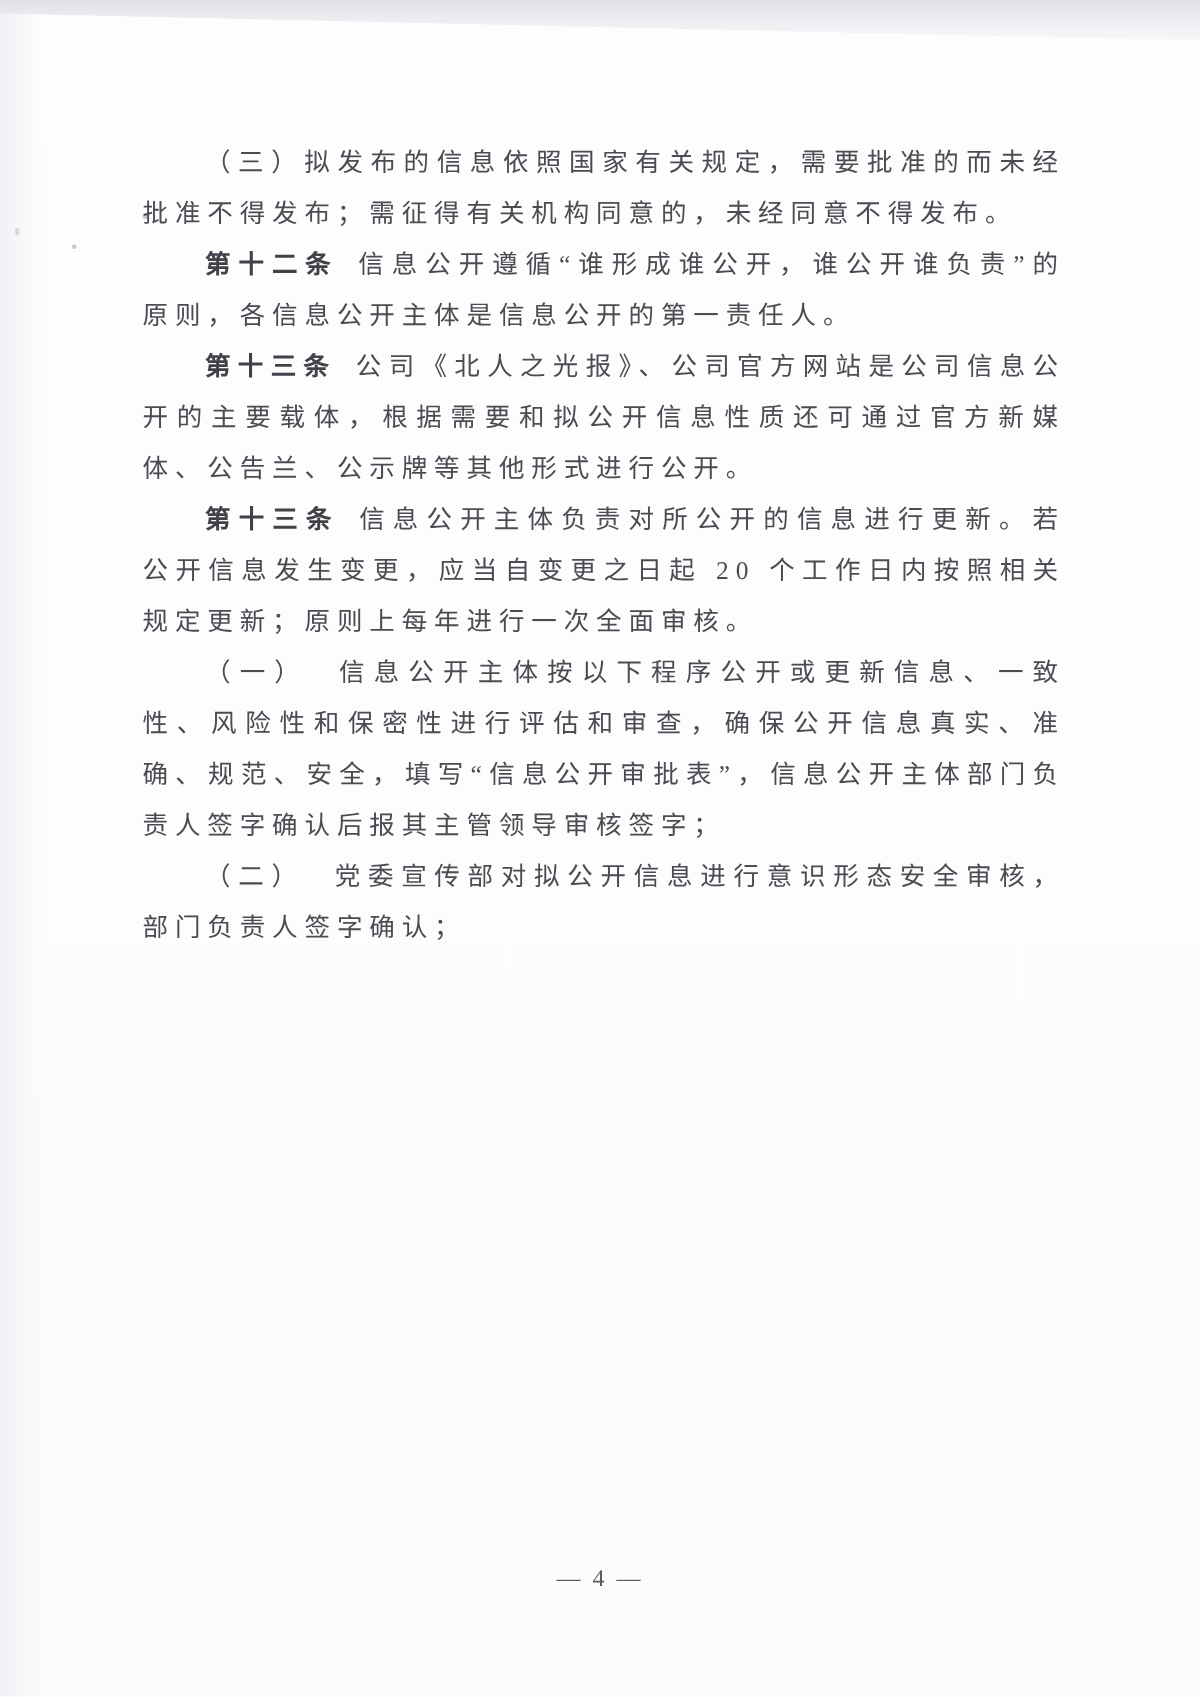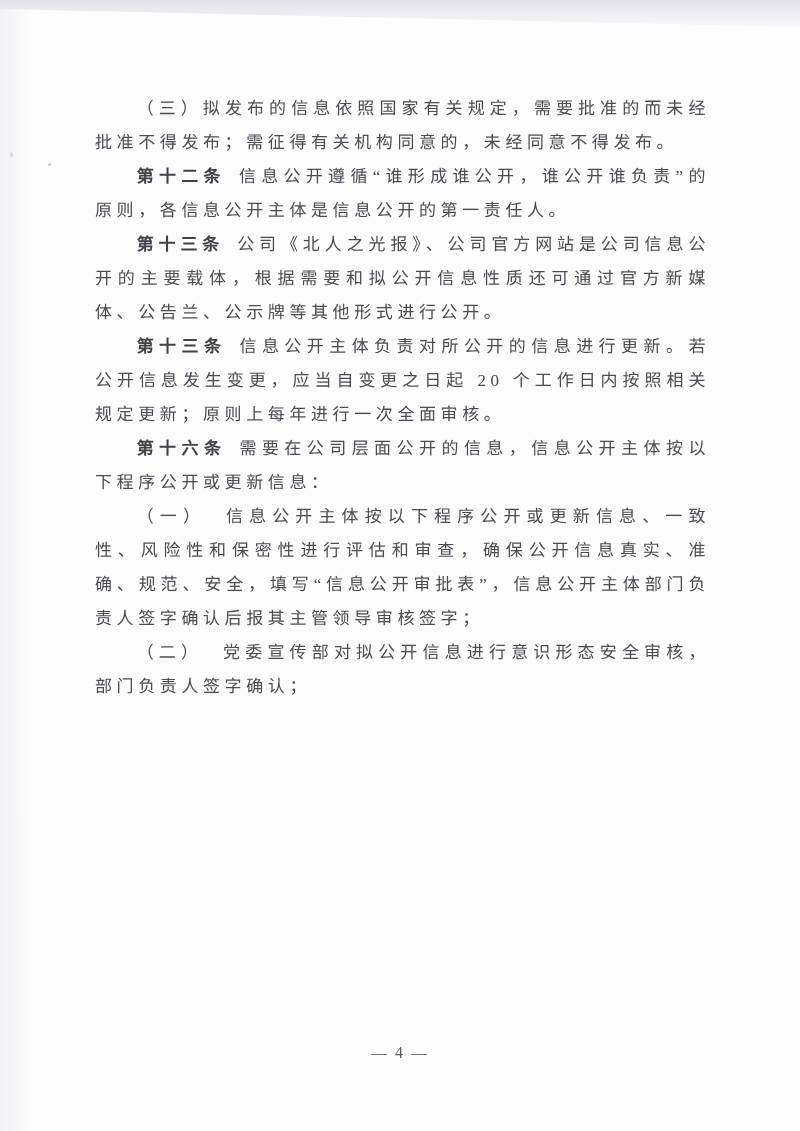--- a/index.html
+++ b/index.html
@@ -98,21 +98,20 @@
     <p class="para"><span>（三）拟发布的信息依照国家有关规定，需要批准的而未经批准不得发布；需征得有关机构同意的，未经同意不得发布。</span></p>
 
 
     <p class="para"><span class="art-label">第十二条</span><span>信息公开遵循“谁形成谁公开，谁公开谁负责”的原则，各信息公开主体是信息公开的第一责任人。</span></p>
 
     <p class="para"><span class="art-label">第十三条</span><span>公司《北人之光报》、公司官方网站是公司信息公开的主要载体，根据需要和拟公开信息性质还可通过官方新媒体、公告兰、公示牌等其他形式进行公开。</span></p>
 
 
     <p class="para"><span class="art-label">第十三条</span><span>信息公开主体负责对所公开的信息进行更新。若公开信息发生变更，应当自变更之日起 20 个工作日内按照相关规定更新；原则上每年进行一次全面审核。</span></p>
 
-    <p class="para"><span class="art-label">第十六条</span><span>需要在公司层面公开的信息，信息公开主体按以下程序公开或更新信息：</span></p>
 
     <p class="para"><span class="item-label">（一）</span><span>信息公开主体按以下程序公开或更新信息、一致性、风险性和保密性进行评估和审查，确保公开信息真实、准确、规范、安全，填写“信息公开审批表”，信息公开主体部门负责人签字确认后报其主管领导审核签字；</span></p>
 
     <p class="para"><span class="item-label">（二）</span><span>党委宣传部对拟公开信息进行意识形态安全审核，部门负责人签字确认；</span></p>
 
   </main>
 
   <footer class="page-footer">— 4 —</footer>
 
 </div>

